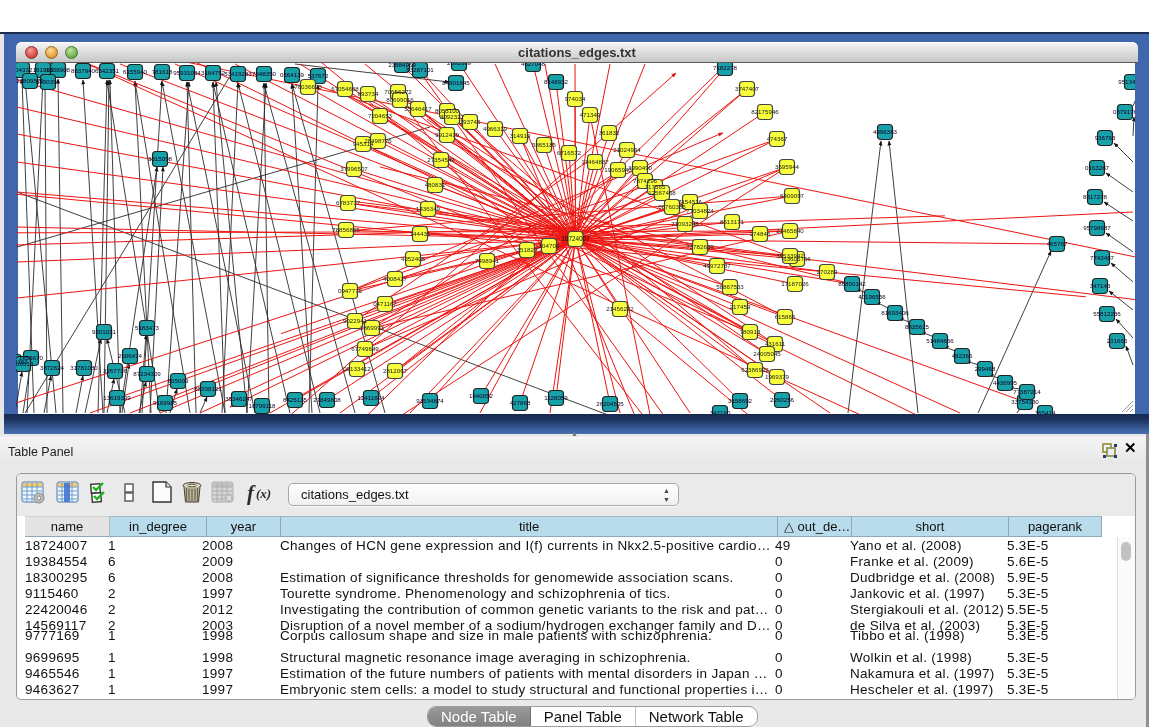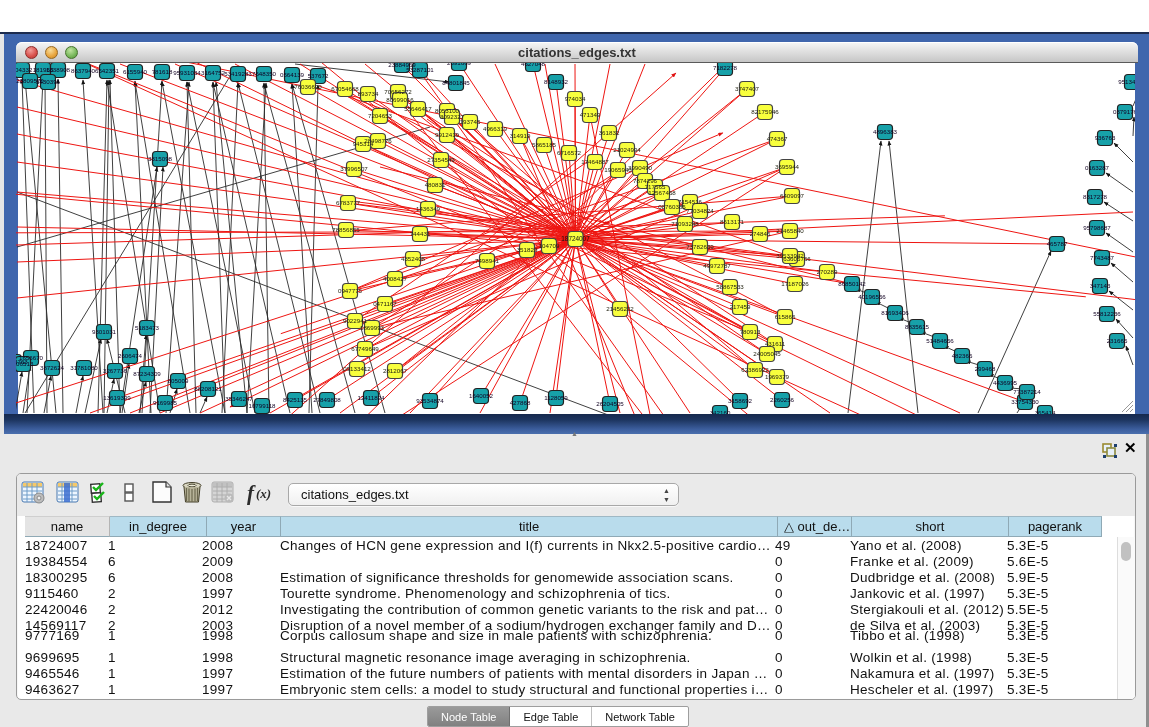--- a/index.html
+++ b/index.html
@@ -34,22 +34,22 @@
 .hc { position:absolute; top:0; height:21px; background:#b9dcec; border-right:1px solid #8fa9b5;
   border-top:1px solid #9fb8c4; border-bottom:1px solid #8fa9b5;
   font-size:13px; color:#111; text-align:center; line-height:20px; }
 .trow { position:absolute; left:0px; height:16px; width:1090px; font-size:13.5px; color:#111; white-space:nowrap; }
 .trow span { position:absolute; top:0; line-height:16px; letter-spacing:0.3px; }
 .c-name { left:8px; } .c-ind { left:91px; } .c-year { left:185px; }
 .c-title { left:263px; width:494px; overflow:hidden; text-overflow:ellipsis; } .c-out { left:758px; }
 .c-short { left:833px; width:155px; text-align:left; overflow:hidden; } .c-pr { left:990px; }
 #sb { position:absolute; left:1100px; top:63px; width:18px; height:164px; background:#fafafa; border-left:1px solid #ddd; }
 #sbthumb { position:absolute; left:1104px; top:68px; width:10px; height:19px; background:#c1c1c1; border-radius:5px; }
-#tabs { position:absolute; left:427px; top:674px; height:21px; border:1px solid #9e9e9e; border-radius:2px;
-  background:#fff; font-size:11px; color:#111; overflow:hidden; box-shadow:0 1px 0 rgba(255,255,255,.8); }
+#tabs { position:absolute; left:427px; top:674px; height:21px; border:1px solid #9e9e9e; border-radius:9px;
+  background:#fff; font-size:15px; color:#111; overflow:hidden; box-shadow:0 1px 0 rgba(255,255,255,.8); }
 #tabs .seg { float:left; height:21px; line-height:20px; padding:0 13px; border-right:1px solid #c0c0c0; }
 #tabs .sel { background:linear-gradient(#9a9a9a,#7e7e7e); color:#fff; border-right:1px solid #6f6f6f; }
 #memory { position:absolute; left:1063px; top:711px; font-size:11.5px; color:#111; }
 #memdot { position:absolute; left:1121px; top:710px; width:12px; height:12px; border-radius:50%;
   background:#35c13d; border:1px solid #2a2a2a; }
 #splitter { position:absolute; left:571px; top:398px; color:#777; font-size:7px; }
 #floaticon { position:absolute; left:1102px; top:411px; }
 #closex { position:absolute; left:1124px; top:407px; font-size:15px; font-weight:bold; color:#000; }
 </style></head>
 <body>
@@ -597,20 +597,23 @@
 <text x="549" y="216.2" font-size="6.2" text-anchor="middle" fill="#221">104709</text>
 <text x="620" y="279.2" font-size="6.2" text-anchor="middle" fill="#221">21456232</text>
 <text x="575.5" y="209.2" font-size="6.4" text-anchor="middle" fill="#111">18724007</text>
 <g stroke="#999" stroke-width="1">
         <line x1="1122" y1="380" x2="1133" y2="369"></line>
         <line x1="1126" y1="380" x2="1133" y2="373"></line>
         <line x1="1130" y1="380" x2="1133" y2="377"></line>
       </g>
 </svg>
   <div id="botblue"></div>
+  <div id="panelhead">
+      <span class="t">Table Panel</span>
+    </div>
   <div id="splitter">▲</div>
   <svg id="floaticon" width="16" height="16" viewBox="0 0 16 16">
     <rect x="1" y="1" width="8" height="8" fill="#e8f1fa" stroke="#9a8a30" stroke-width="1.6"></rect>
     <rect x="5" y="5" width="8" height="8" fill="#e8f1fa" stroke="#8a8a40" stroke-width="1.6"></rect>
     <rect x="12" y="1" width="3" height="3" fill="#1d3f6e"></rect>
     <rect x="1" y="12" width="3" height="3" fill="#1d3f6e"></rect>
     <rect x="12" y="12" width="3" height="3" fill="#1d3f6e"></rect>
   </svg>
   <div id="closex">✕</div>
   <div id="rightstrip"></div>
@@ -760,17 +763,17 @@
         <span class="c-title">Embryonic stem cells: a model to study structural and functional properties in cardiomyocytes</span>
         <span class="c-out">0</span>
         <span class="c-short">Hescheler et al. (1997)</span>
         <span class="c-pr">5.3E‑5</span>
       </div>
     <div id="sb"></div>
     <div id="sbthumb"></div>
   </div>
   <div id="tabs">
     <div class="seg sel">Node Table</div>
-      <div class="seg">Edge Table</div>
+      <div class="seg">Panel Table</div>
       <div class="seg" style="border-right:none;text-align:center;">Network Table</div>
   </div>
   <div id="memory">Memory: OK</div>
   <div id="memdot"></div>
 </div>
 </body></html>

